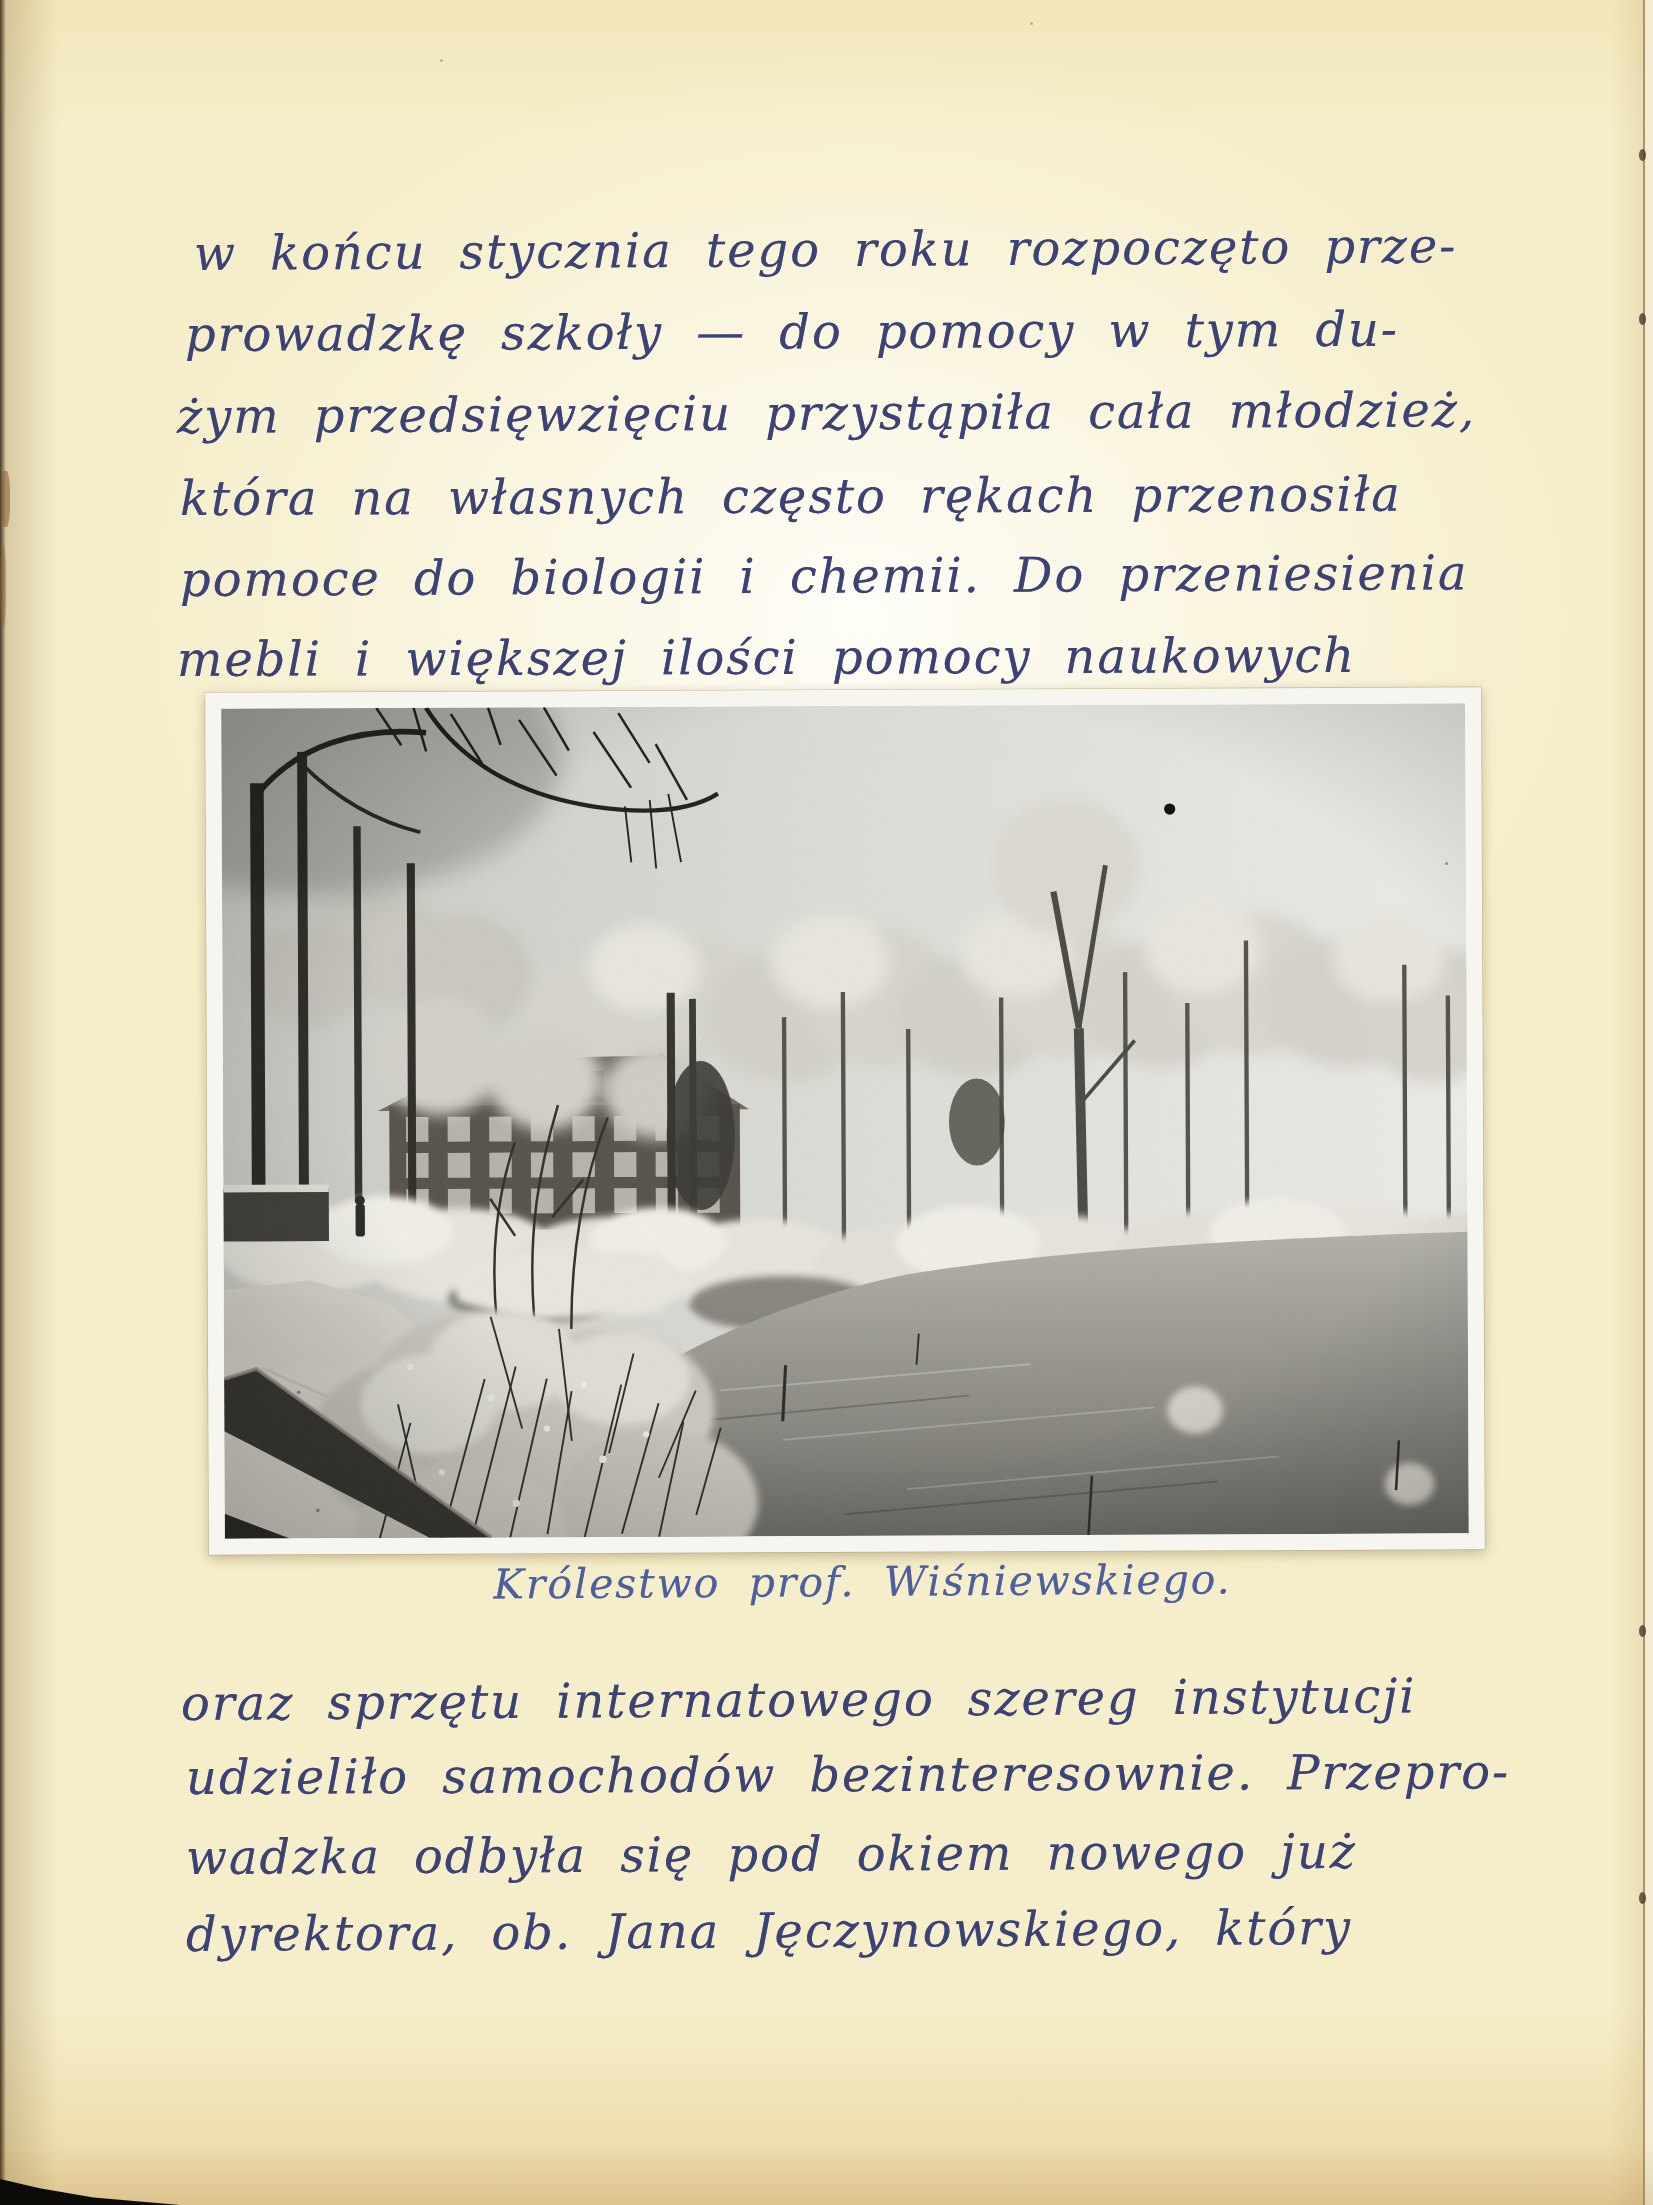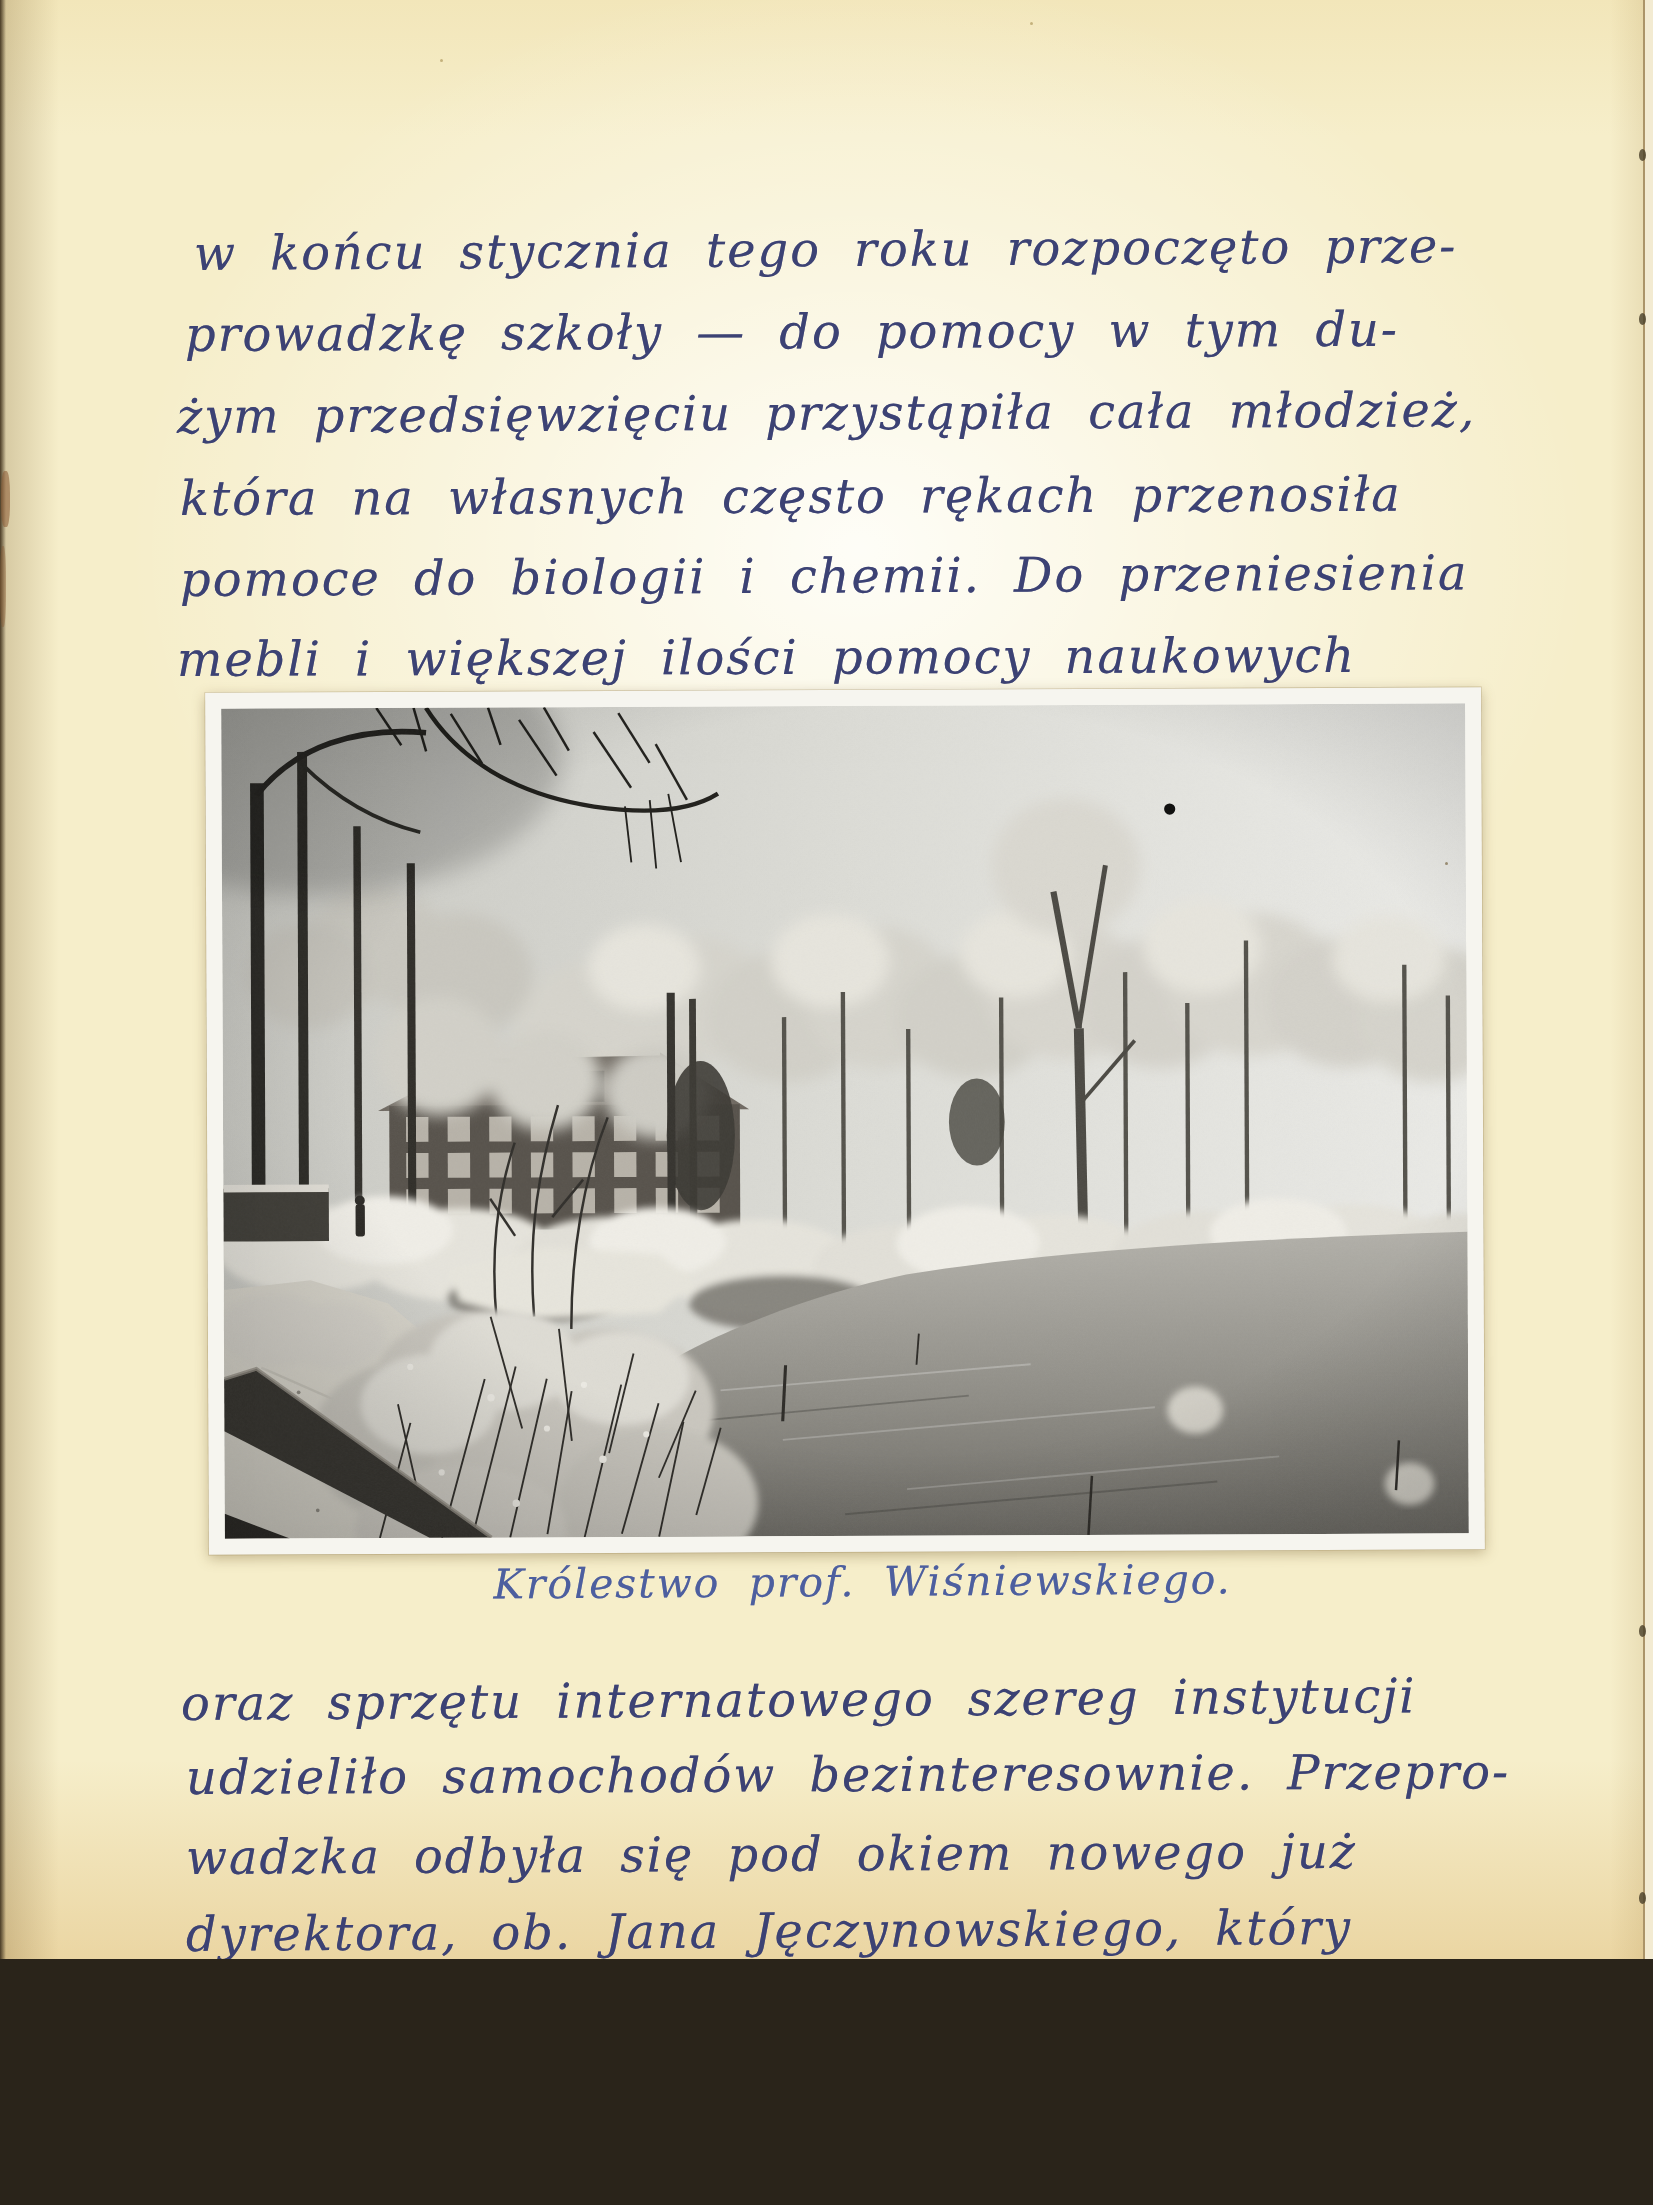--- a/index.html
+++ b/index.html
@@ -1,17 +1,17 @@
 <!DOCTYPE html>
 <html style="font-size:10px"><head>
 <meta charset="utf-8">
 <style>
   html,body{margin:0;padding:0;background:#2a241a;}
   .scan{
-    position:relative; width:1653px; height:1959px; overflow:hidden;
+    position:relative; width:1653px; height:2205px; overflow:hidden;
     background:
       radial-gradient(ellipse 1179px 930px at 52% 28%, rgba(255,255,252,.9), rgba(255,255,250,0) 62%),
       linear-gradient(90deg, rgba(110,80,30,.25), rgba(110,80,30,0) 59px),
       linear-gradient(270deg, rgba(160,125,60,.18), rgba(160,125,60,0) 43px),
       linear-gradient(0deg, rgba(205,150,60,.28), rgba(205,150,60,0) 199px),
       linear-gradient(180deg, rgba(235,215,155,.35), rgba(235,215,155,0) 136px),
       #f6eeca;
     font-family:"DejaVu Serif", serif;
   }
   .hand-line{

